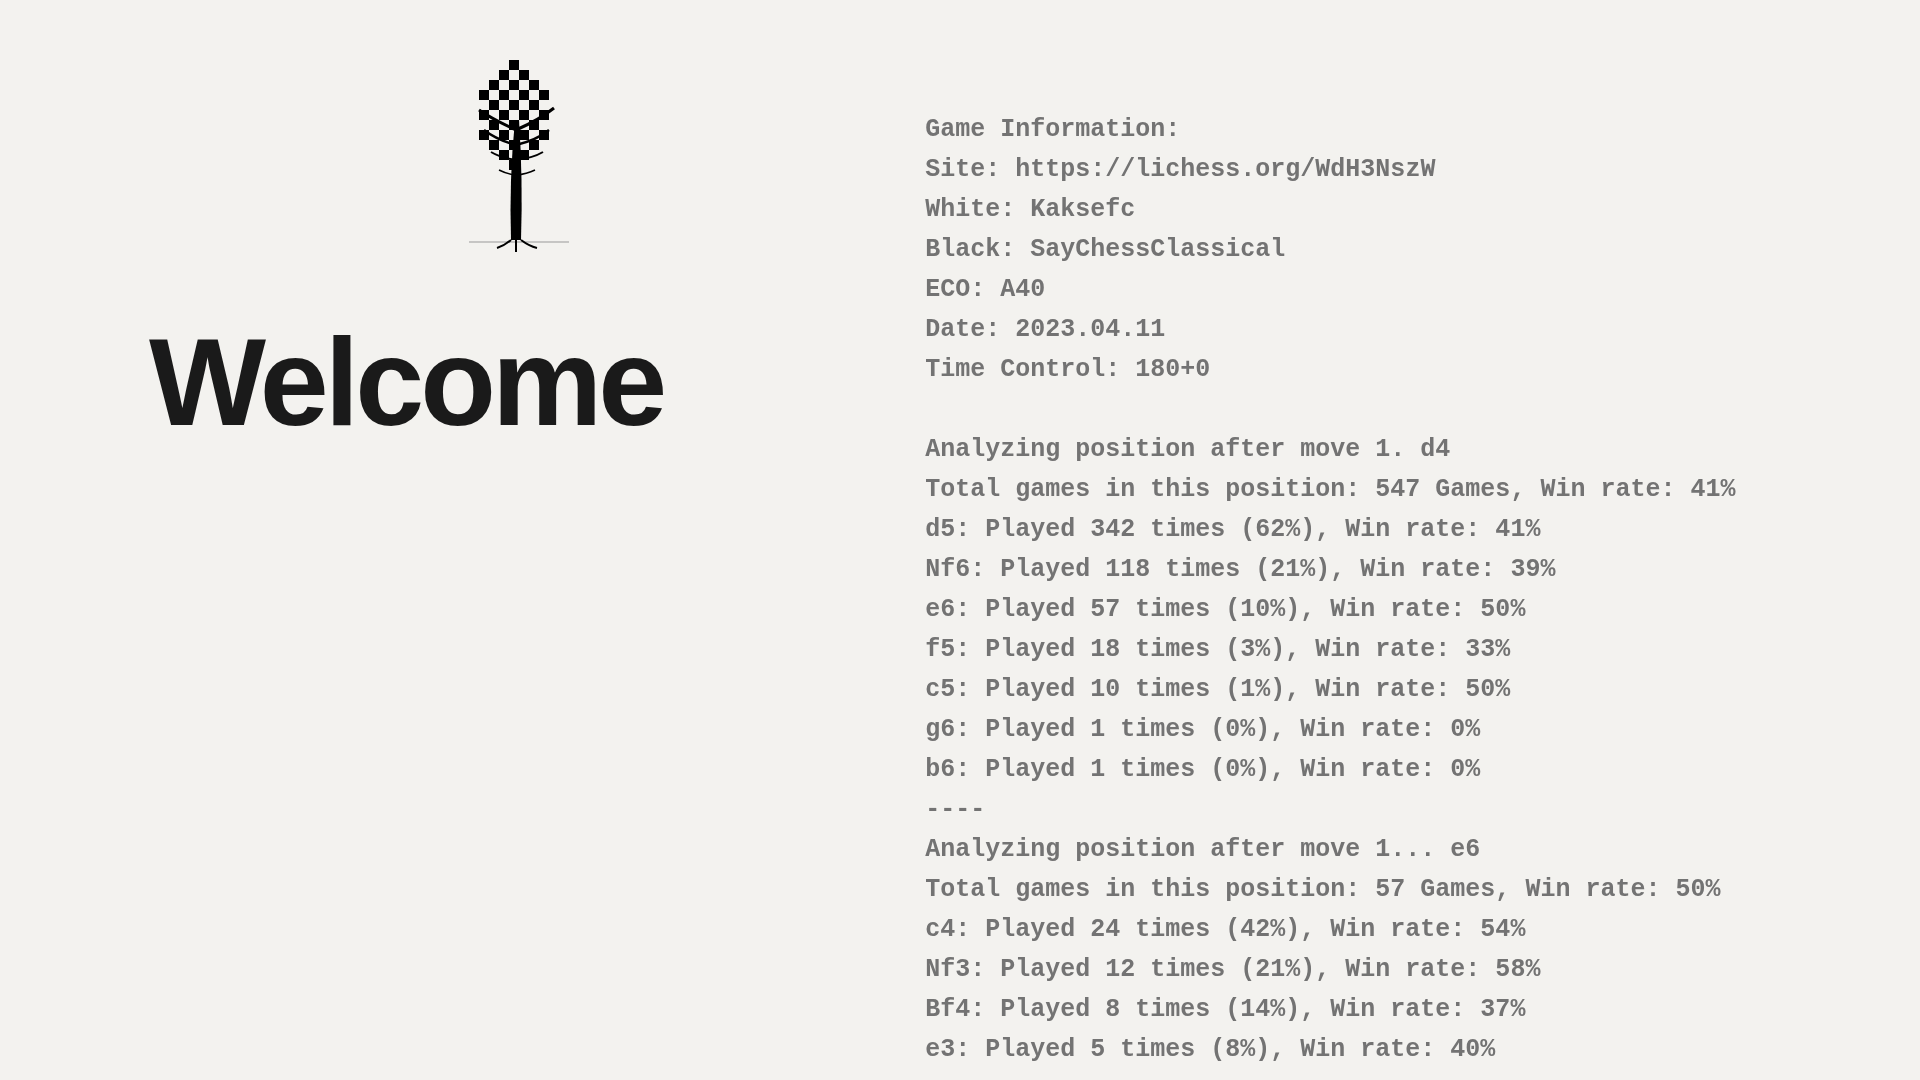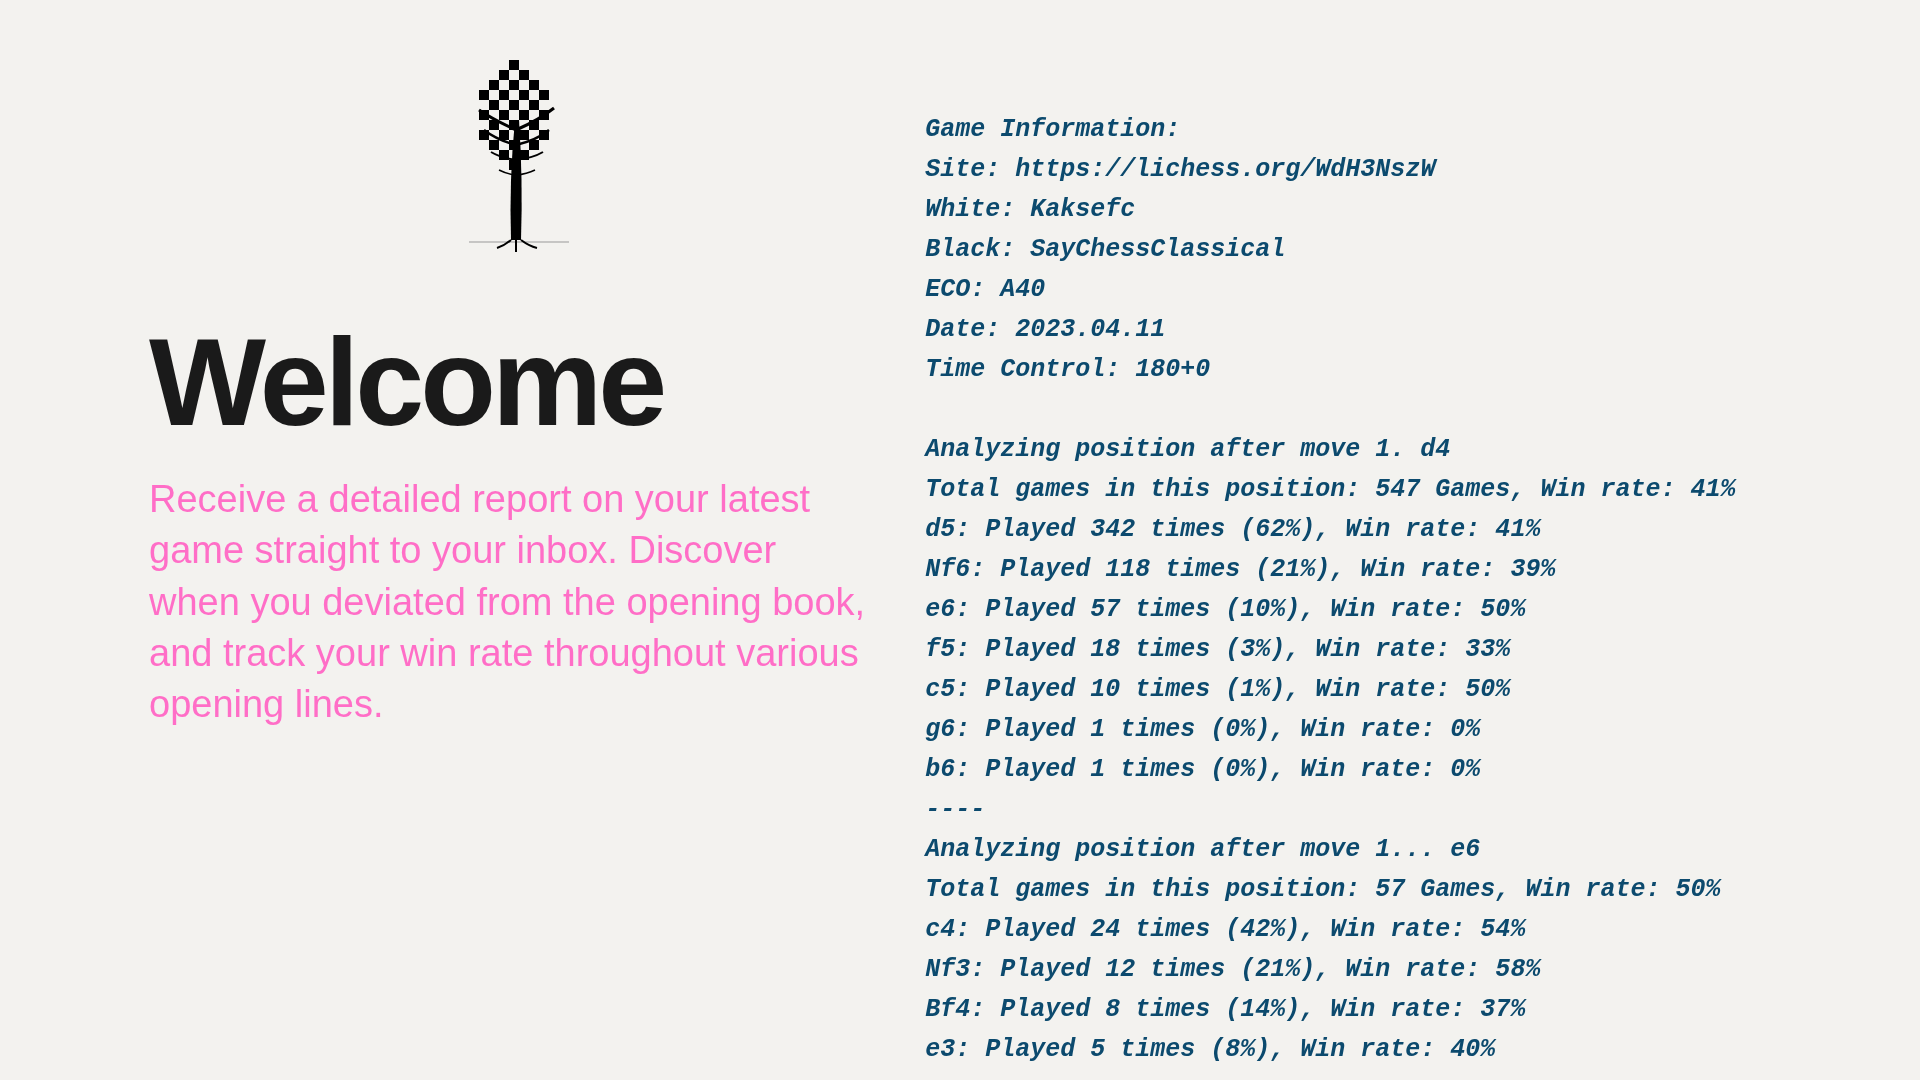--- a/index.html
+++ b/index.html
@@ -44,24 +44,23 @@
       font-weight: 400;
     }
     .right-panel {
       width: 54%;
       padding: 110px 60px 0 20px;
     }
     .mono {
       font-family: "Courier New", Courier, monospace;
       font-size: 25px;
       font-weight: bold;
-      color: #0c4a6e;
+      color: #737373;
       line-height: 1.6;
       white-space: pre;
-      font-style: italic;
     }
   </style>
 </head>
 <body>
 
 <div class="container">
   <div class="left-panel">
     <div class="logo-wrap">
       <div class="logo">
         <svg viewBox="0 0 140 200" width="140" height="200">
@@ -113,21 +112,20 @@
 
           <line x1="20" y1="182" x2="120" y2="182" stroke="#999" stroke-width="1"></line>
 
           <path d="M 62 180 Q 55 186 48 188" stroke="#000" stroke-width="2" fill="none"></path>
           <path d="M 72 180 Q 80 186 88 188" stroke="#000" stroke-width="2" fill="none"></path>
           <path d="M 67 180 Q 67 188 67 192" stroke="#000" stroke-width="2" fill="none"></path>
         </svg>
       </div>
     </div>
     <h1 class="welcome-title">Welcome</h1>
-    <p class="welcome-desc">Receive a detailed report on your latest game straight to your inbox. Discover when you deviated from the opening book, and track your win rate throughout various opening lines.</p>
   </div>
 
   <div class="right-panel">
     <div class="mono"><span>Game Information:</span>
 <span>Site:</span> <span>https://lichess.org/WdH3NszW</span>
 <span>White:</span> <span>Kaksefc</span>
 <span>Black:</span> <span>SayChessClassical</span>
 <span>ECO:</span> <span>A40</span>
 <span>Date:</span> <span>2023.04.11</span>
 <span>Time Control:</span> <span>180+0</span>

